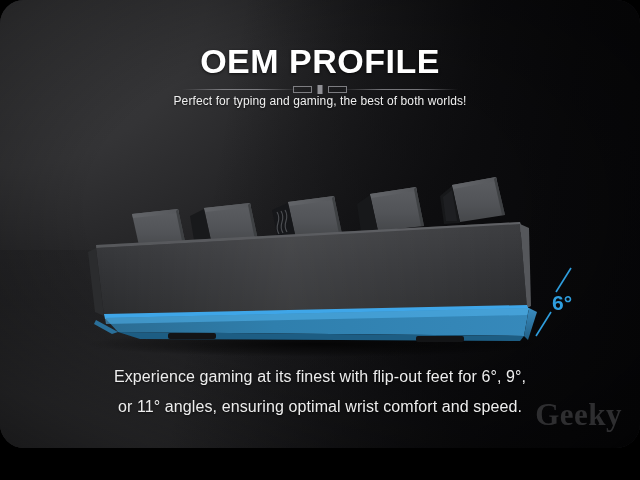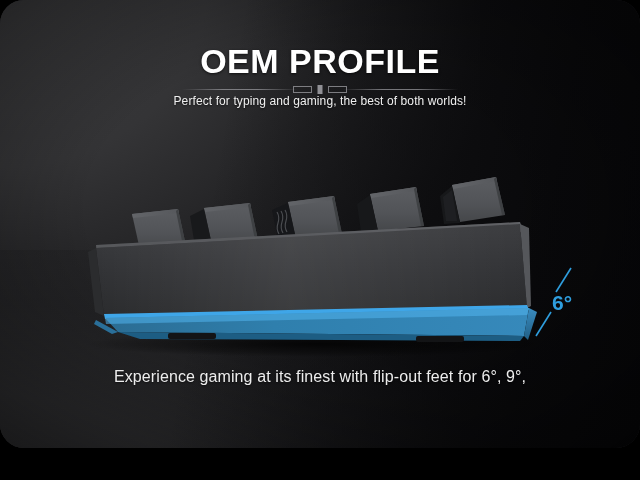--- a/index.html
+++ b/index.html
@@ -317,16 +317,18 @@
 
     <g>
       <line x1="571" y1="268" x2="556" y2="292" stroke="#2f9ede" stroke-width="1.6"></line>
       <line x1="551" y1="312" x2="536" y2="336" stroke="#2f9ede" stroke-width="1.6"></line>
       <text id="angle-label" x="562" y="310" fill="#2f9ede" font-family="Liberation Sans, sans-serif" font-size="21" font-weight="bold" text-anchor="middle">6°</text>
     </g>
   </svg>
 
   <div class="body-copy">
     <span class="ln">Experience gaming at its finest with flip-out feet for 6°, 9°,</span>
+    <span class="ln">or 11° angles, ensuring optimal wrist comfort and speed.</span>
   </div>
 
+  <div class="watermark">Geeky</div>
 
 </div>
 
 </body></html>

